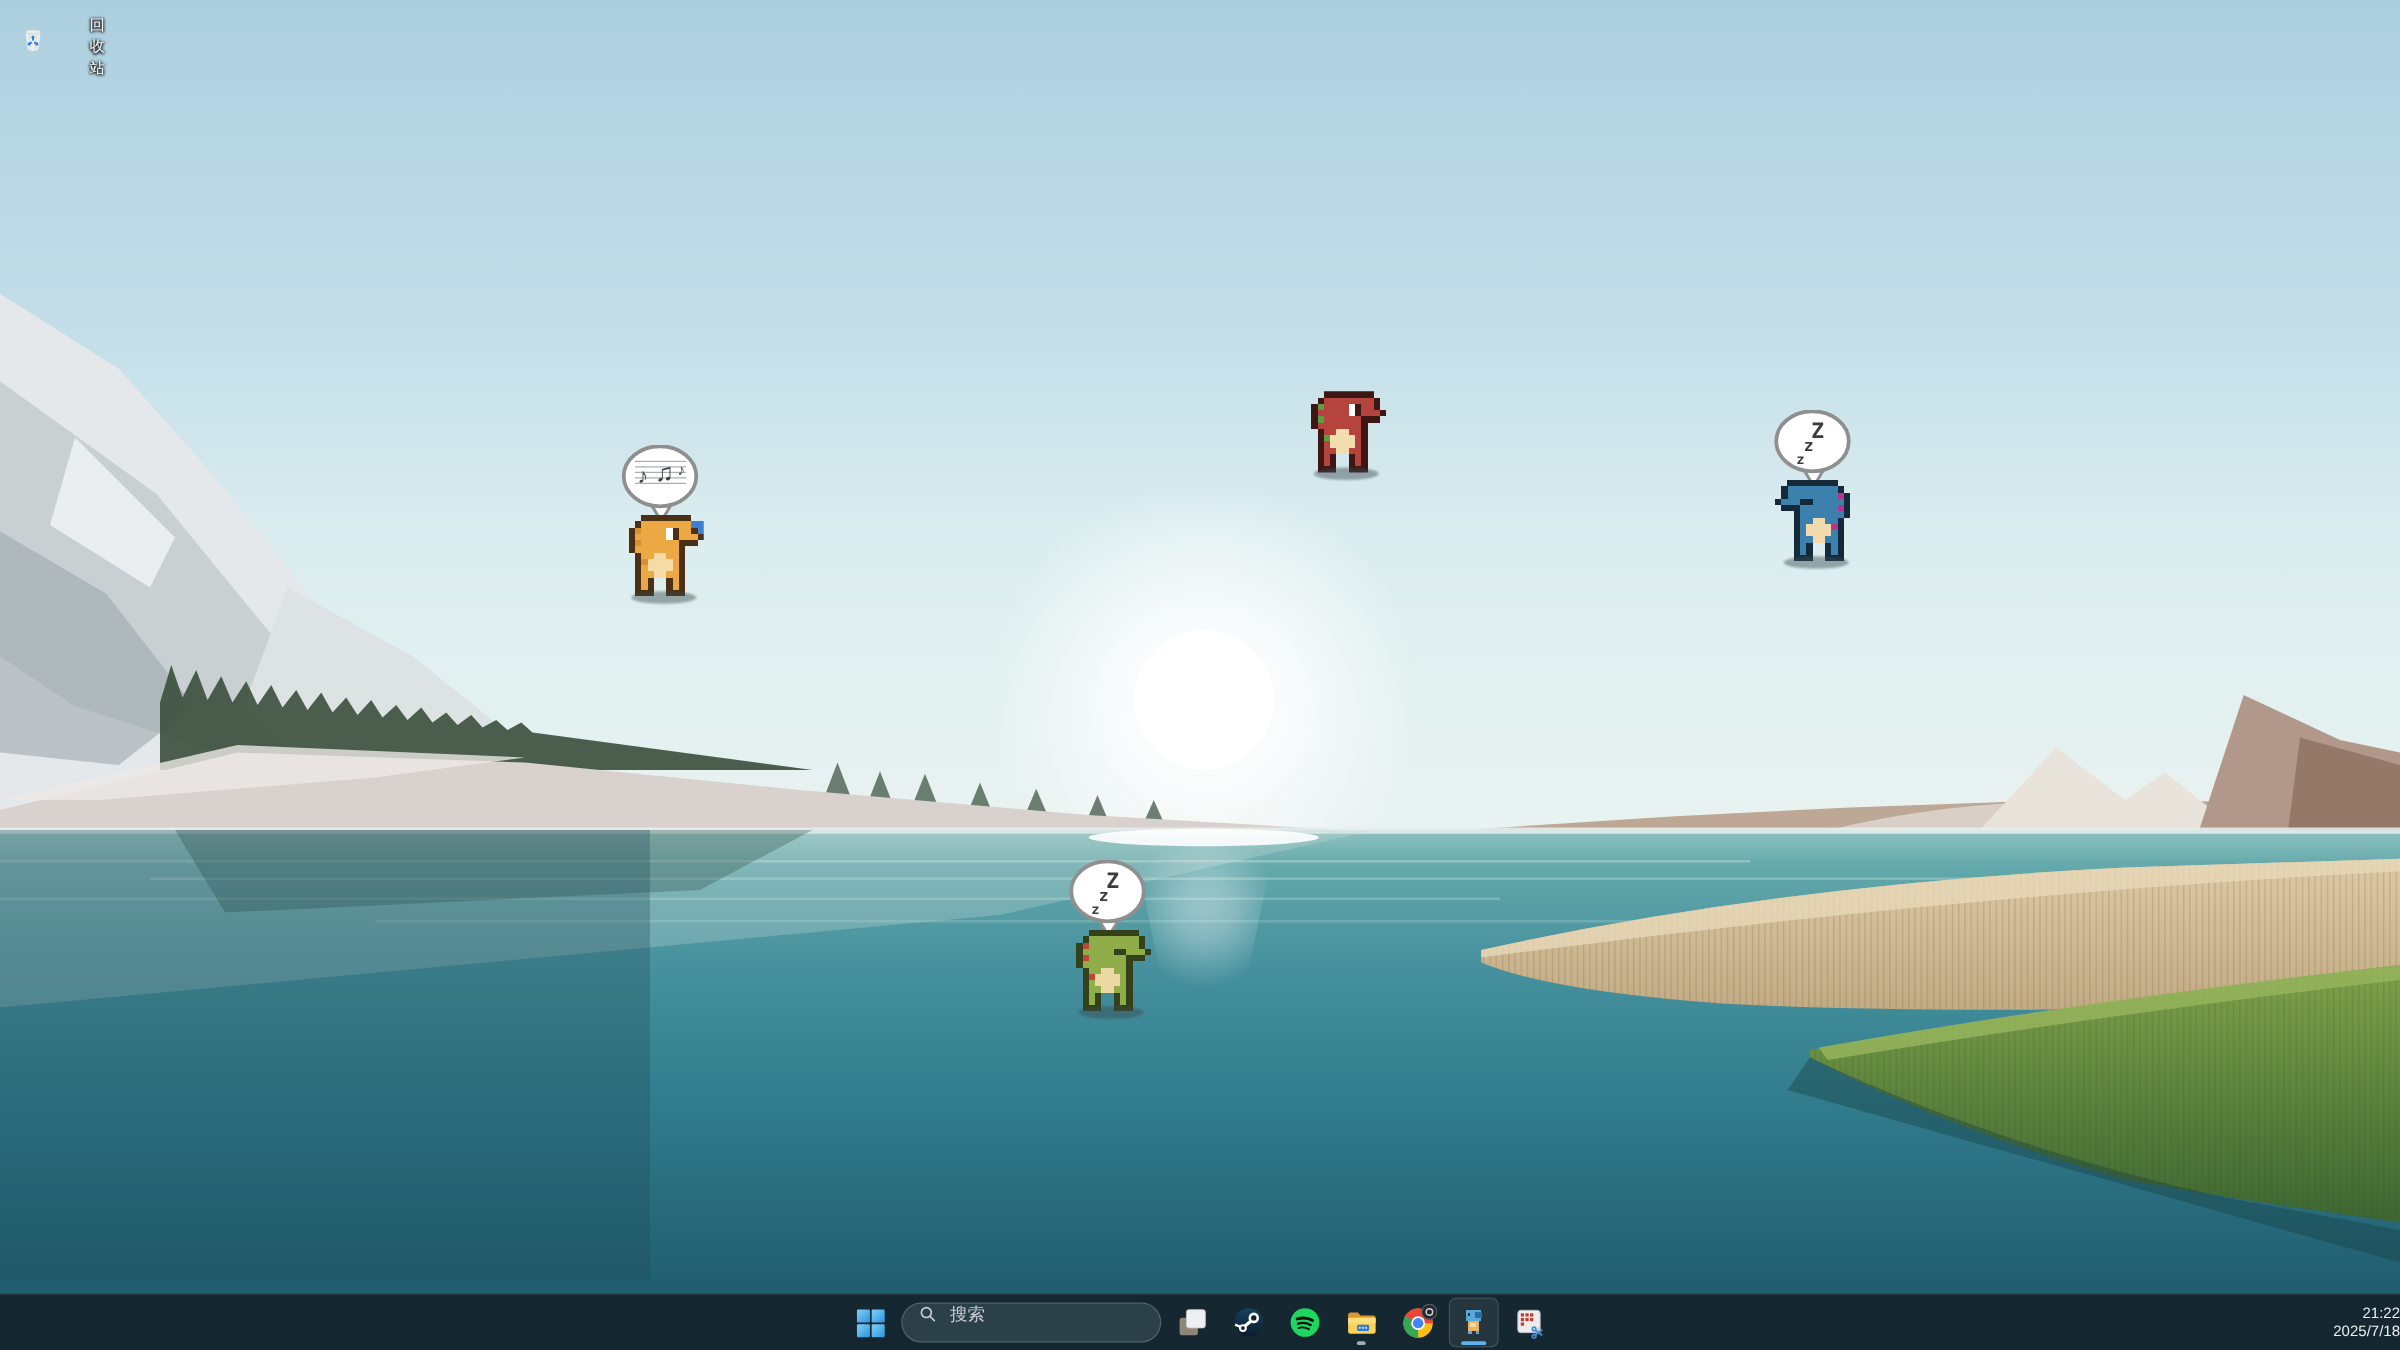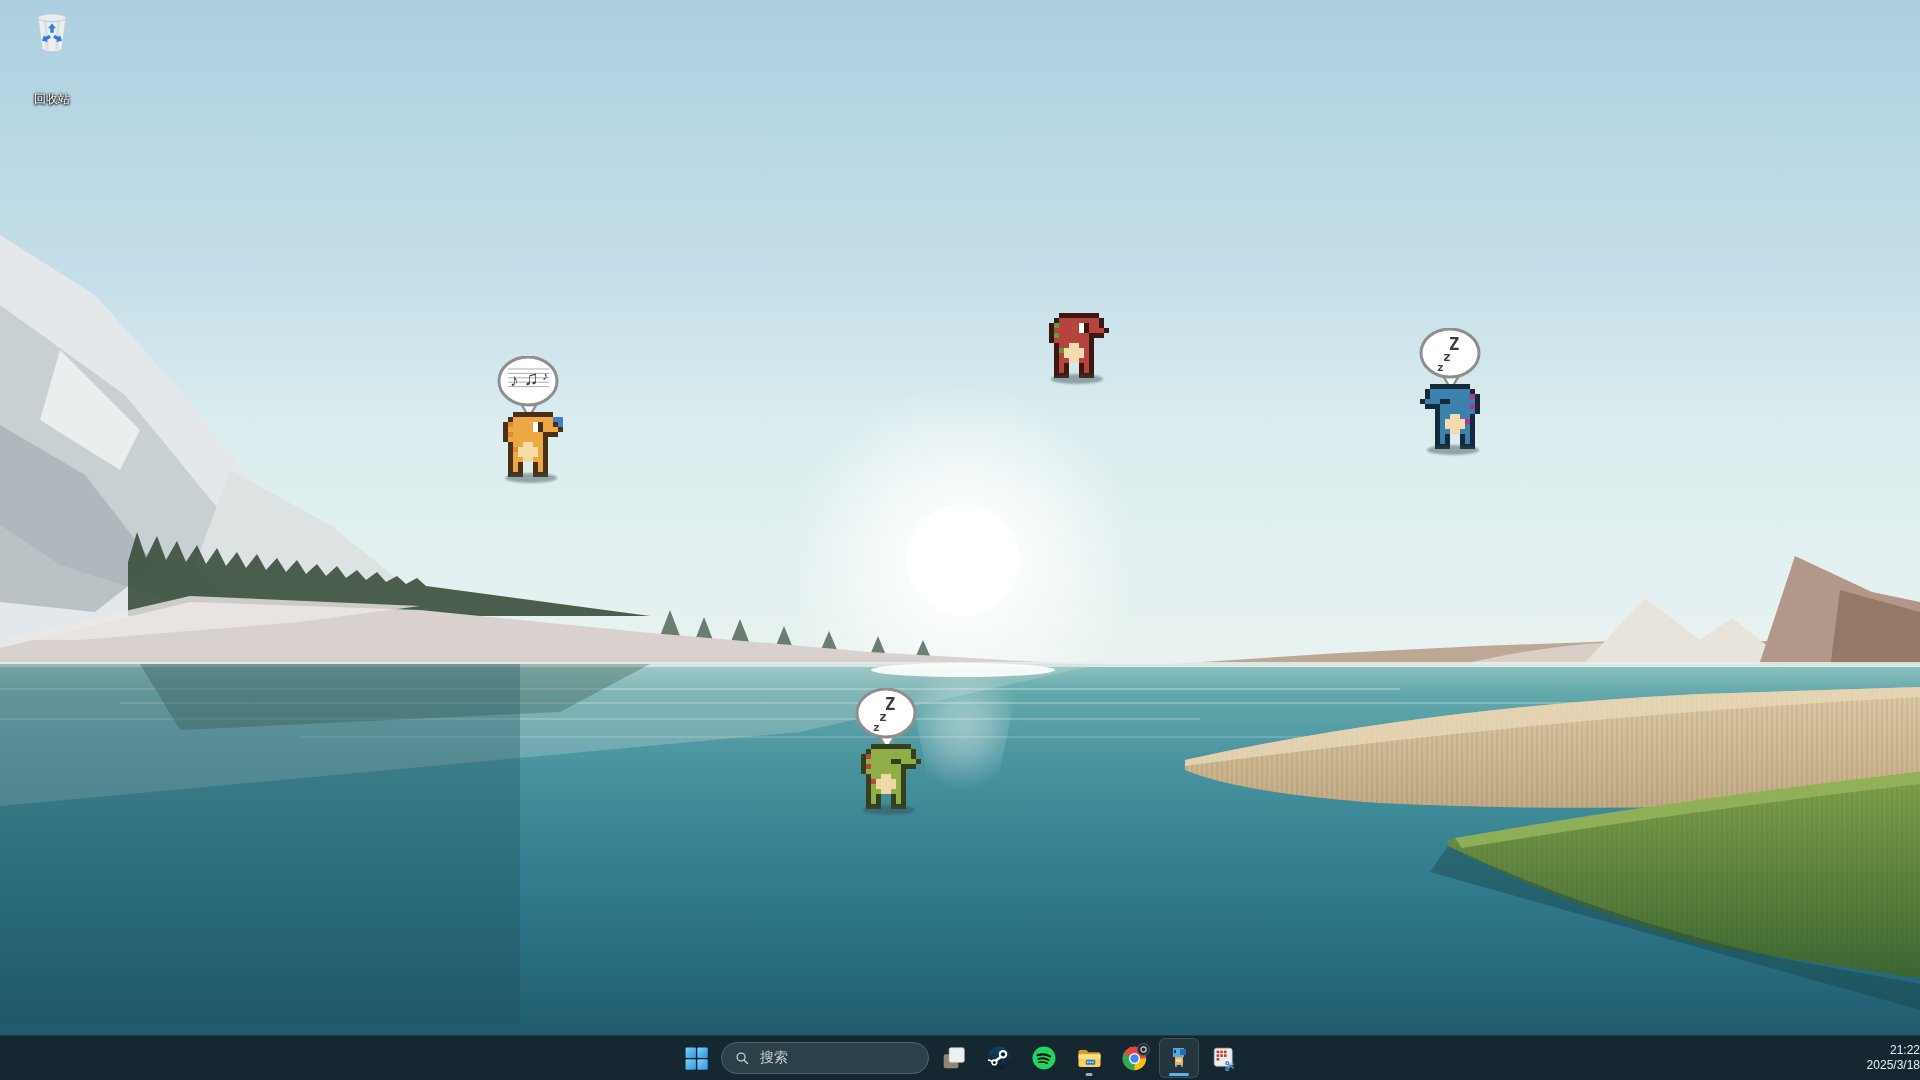--- a/index.html
+++ b/index.html
@@ -2,21 +2,21 @@
 <html><head>
 <meta charset="utf-8">
 <style>
   html,body{margin:0;padding:0;background:#000;}
   .screen{position:relative;width:1920px;height:1080px;overflow:hidden;
           font-family:"Liberation Sans",sans-serif;user-select:none;}
   .wallpaper{position:absolute;inset:0;}
 
   
   .desktop-icon{position:absolute;left:16px;top:10px;width:72px;display:flex;
-    flex-direction:column;align-items:center;cursor:pointer;gap:35px;}
+    flex-direction:row;align-items:flex-start;cursor:pointer;gap:35px;}
   .desktop-icon .di-label{margin-top:2px;font-size:12px;color:#fff;
     text-shadow:0 1px 2px rgba(0,0,0,.95),1px 0 2px rgba(0,0,0,.8),-1px 0 2px rgba(0,0,0,.8);}
 
   
   .pet{position:absolute;}
   .pet .bubble{position:absolute;left:-2px;top:0;}
   .pet .dino{position:absolute;left:0;}
   .pet .dino.flip{transform:scaleX(-1);}
   .pet .pet-shadow{position:absolute;width:52px;height:10px;border-radius:50%;
     background:rgba(58,74,80,.45);filter:blur(1px);}
@@ -28,21 +28,21 @@
     height:100%;display:flex;align-items:center;gap:5px;}
   .tb-btn{width:40px;height:40px;border:1px solid transparent;border-radius:6px;
     background:transparent;display:flex;align-items:center;justify-content:center;
     position:relative;cursor:pointer;padding:0;}
   .tb-btn.active{background:rgba(255,255,255,.07);border-color:rgba(255,255,255,.13);}
   .tb-indicator{position:absolute;bottom:1px;left:50%;transform:translateX(-50%);
     height:3px;border-radius:2px;}
   .tb-indicator.running{width:7px;background:#9fb0b5;}
   .tb-indicator.active-ind{width:20px;background:#5fb4f0;}
   .search-pill{height:32px;width:208px;border-radius:17px;background:#2c4049;
-    border:1px solid #50626b;display:flex;align-items:center;gap:9px;
+    border:1px solid #50626b;display:flex;gap:9px;
     padding-left:12px;box-sizing:border-box;cursor:text;}
   .search-pill span{font-size:14px;color:#c7ced3;}
   .tb-clock{position:absolute;right:0;top:0;height:100%;
     display:flex;flex-direction:column;justify-content:center;align-items:flex-end;
     color:#eaf0f3;font-size:12px;line-height:15px;cursor:default;}
 </style>
 </head>
 <body>
 
 <div class="screen">
@@ -768,16 +768,16 @@
      <circle cx="15" cy="16.8" r="1.3"></circle>
                 <circle cx="15" cy="22.2" r="1.3"></circle>
               </g>
             </svg>
           </button>
         </div>
     </div>
 
     <div class="tb-clock">
       <div>21:22</div>
-      <div>2025/3/18</div>
+      <div>2025/7/18</div>
     </div>
   </div>
 </div>
 
 </body></html>

